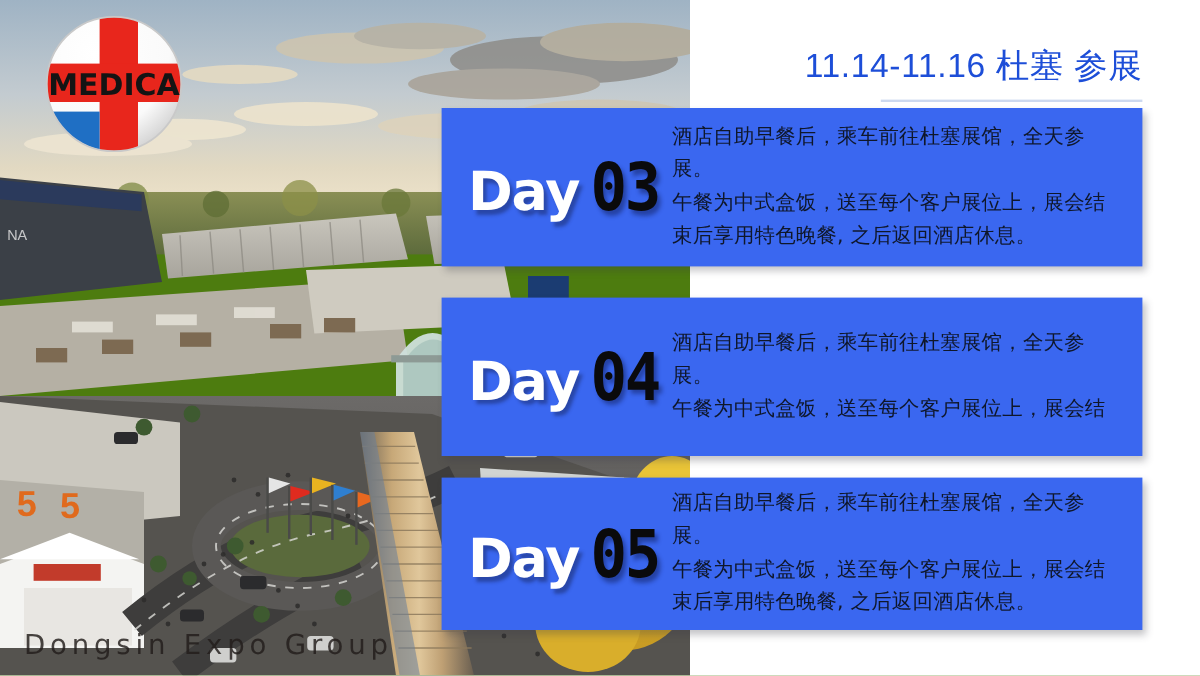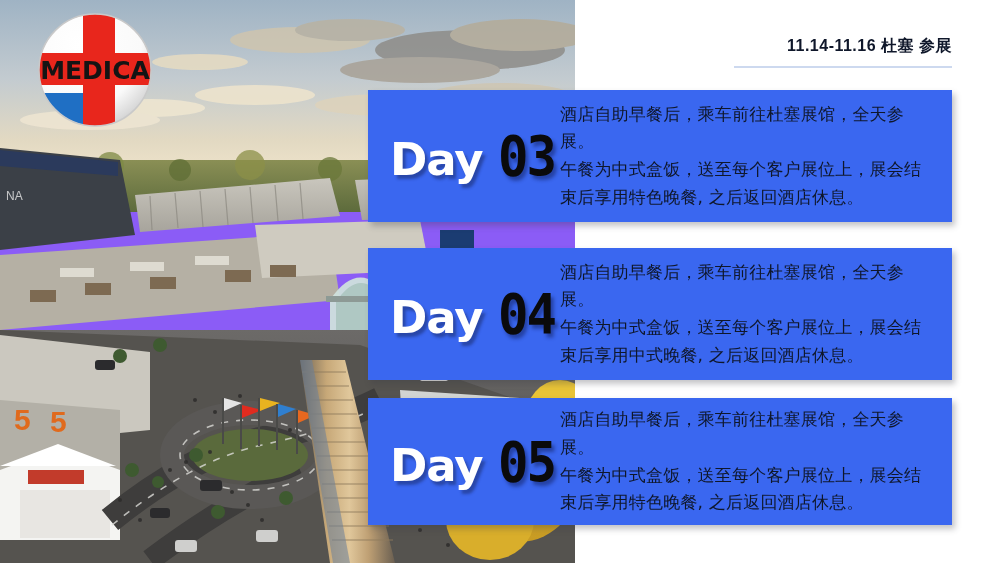--- a/index.html
+++ b/index.html
@@ -7,21 +7,21 @@
     width:1000px;height:563px;
     background:#ffffff;
     font-family:"Liberation Sans","DejaVu Sans",sans-serif;
     overflow:hidden;
   }
   .slide{position:relative;width:1000px;height:563px;background:#fff;overflow:hidden;}
 
   
   .photo{
     position:absolute;left:0;top:0;width:575px;height:563px;overflow:hidden;
-    background:#8b5cf6;
+    background:#4d7c0f;
   }
   .photo svg{display:block;width:575px;height:563px;}
 
   
   .watermark{
     position:absolute;left:20px;top:525px;
     font-size:23px;letter-spacing:4px;
     color:#221d1b;opacity:.82;
     font-family:"DejaVu Sans","Liberation Sans",sans-serif;
     white-space:nowrap;pointer-events:none;
@@ -31,21 +31,21 @@
   .logo{
     position:absolute;left:21px;top:11px;width:148px;height:118px;text-align:right;
   }
   .logo svg{display:block;}
 
   
   .header{
     position:absolute;right:48px;top:36px;text-align:right;
   }
   .header-title{
-    font-size:16px;font-weight:bold;color:#0f172a;
+    font-size:28px;font-weight:normal;color:#1d4ed8;
     letter-spacing:.5px;white-space:nowrap;
   }
   .header-rule{
     margin-top:9px;height:1.5px;width:218px;margin-left:auto;
     background:#cdd9ef;
   }
 
   
   .card{
     position:absolute;left:368px;width:584px;height:132px;
@@ -53,21 +53,21 @@
     box-shadow:3px 4px 6px rgba(60,60,70,.30);
     display:flex;align-items:center;
   }
   #card-0{top:90px;}
   #card-1{top:248px;}
   #card-2{top:398px;height:127px;}
 
   .day-label{
     width:192px;flex:0 0 192px;
     padding-left:22px;box-sizing:border-box;
-    display:flex;align-items:baseline;white-space:nowrap;justify-content:space-between;
+    display:flex;align-items:baseline;white-space:nowrap;
   }
   .day-word{
     font-size:45px;font-weight:bold;color:#ffffff;
     font-family:"DejaVu Sans","Liberation Sans",sans-serif;
     letter-spacing:-1px;
     text-shadow:3px 4px 3px rgba(20,30,80,.45);
   }
   .day-num{
     font-size:55px;font-weight:bold;color:#0a0a0c;
     margin-left:9px;
@@ -321,20 +321,21 @@
           <circle cx="158" cy="482" r="6"></circle>
         <circle cx="196" cy="455" r="7"></circle>
           <circle cx="218" cy="512" r="7"></circle>
         <circle cx="286" cy="498" r="7"></circle>
           <circle cx="404" cy="455" r="7"></circle>
         <circle cx="120" cy="356" r="7"></circle>
           <circle cx="160" cy="345" r="7"></circle>
       </g>
     </svg>
 
+    <div class="watermark">Dongsin Expo Group</div>
   </div>
 
   <div class="logo">
     <svg viewBox="0 0 148 118" width="148" height="118" aria-hidden="true">
       <defs>
         <radialGradient id="sph" cx="35%" cy="28%" r="78%">
           <stop offset="0" stop-color="#ffffff"></stop>
           <stop offset="0.72" stop-color="#fafafa"></stop>
           <stop offset="1" stop-color="#d3d3d3"></stop>
         </radialGradient>
@@ -371,21 +372,20 @@
   </div>
 
   <div class="card" id="card-1">
     <div class="day-label">
       <span class="day-word">Day</span>
       <span class="day-num">04</span>
     </div>
     <div class="day-body">
       <p>酒店自助早餐后，乘车前往杜塞展馆，全天参展。</p>
       <p>午餐为中式盒饭，送至每个客户展位上，展会结</p>
-      <p>束后享用中式晚餐, 之后返回酒店休息。</p>
     </div>
   </div>
 
   <div class="card" id="card-2">
     <div class="day-label">
       <span class="day-word">Day</span>
       <span class="day-num">05</span>
     </div>
     <div class="day-body">
       <p>酒店自助早餐后，乘车前往杜塞展馆，全天参展。</p>

